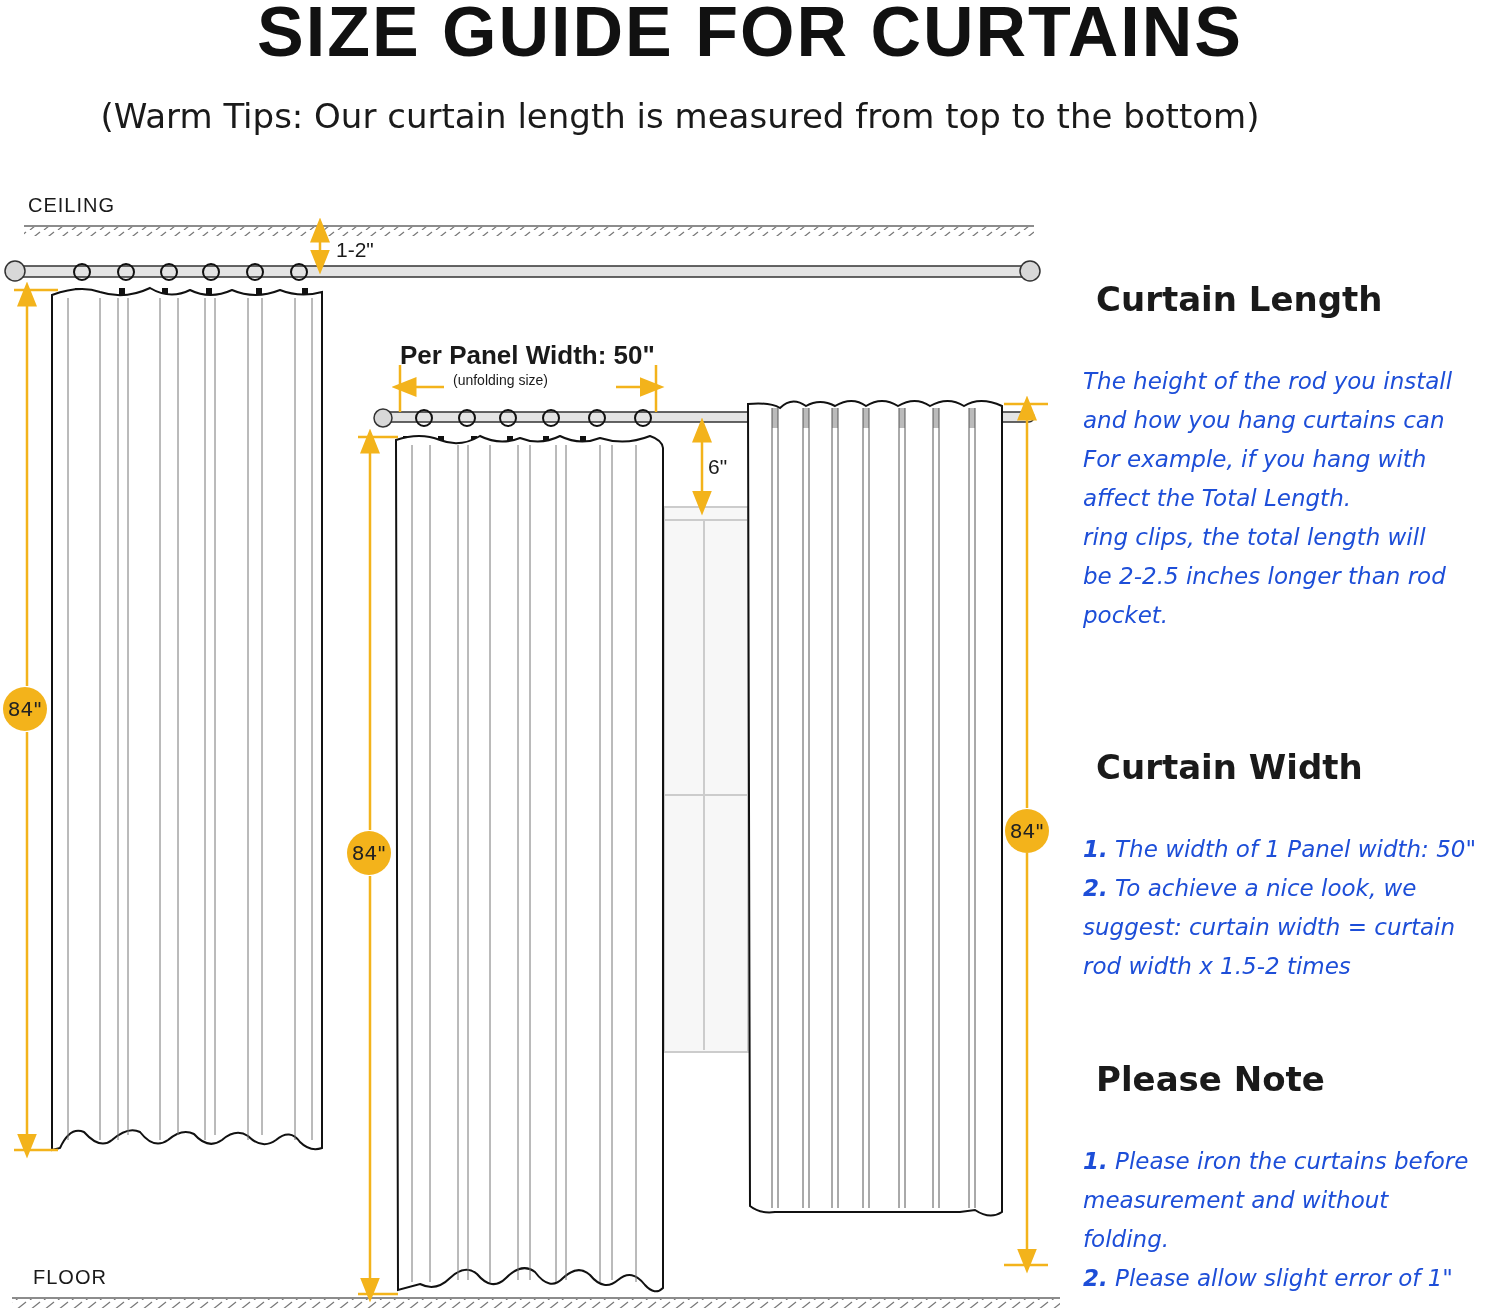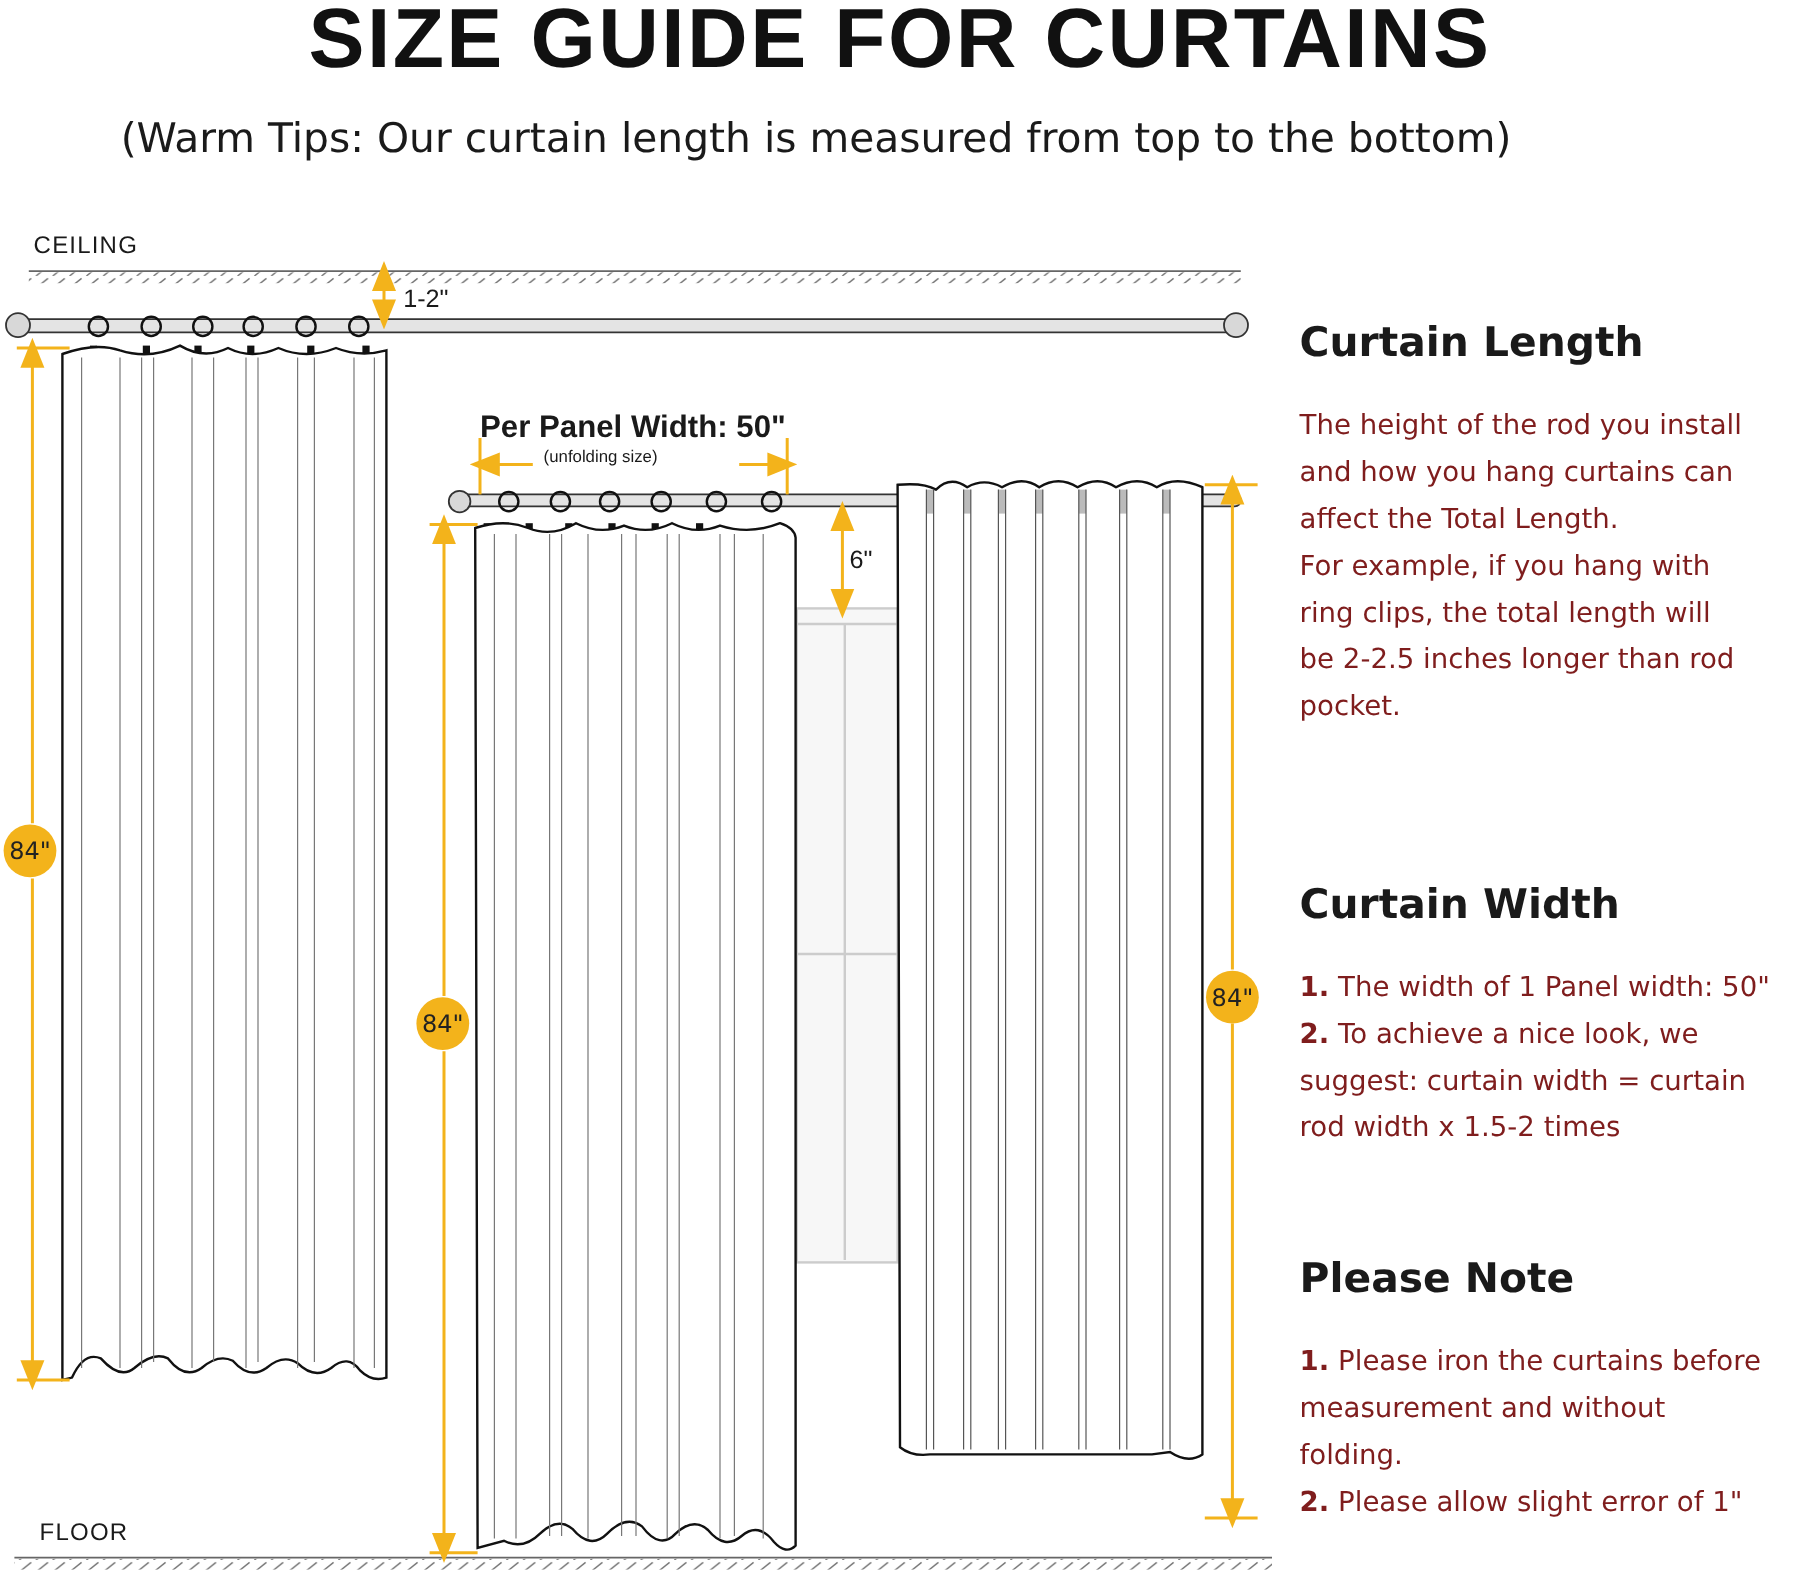--- a/index.html
+++ b/index.html
@@ -9,22 +9,22 @@
   svg.diagram{position:absolute;left:0;top:0;}
   .lbl{position:absolute;font-family:Liberation Sans, sans-serif;color:#1a1a1a;}
   .ceiling{left:28px;top:194px;font-size:20px;letter-spacing:1px;}
   .floor{left:33px;top:1266px;font-size:20px;letter-spacing:1px;}
   .gap-top{left:336px;top:238px;font-size:21px;}
   .gap-6{left:708px;top:455px;font-size:21px;}
   .panel-w{left:400px;top:340px;font-family:"Liberation Sans",sans-serif;font-weight:bold;font-size:26px;}
   .unfold{left:453px;top:372px;font-family:"Liberation Sans",sans-serif;font-size:14px;}
   .badge{position:absolute;width:44px;height:44px;border-radius:50%;background:#f3b31b;display:flex;align-items:center;justify-content:center;font-size:20px;color:#222;}
   .sect{position:absolute;left:1083px;}
-  .sect h2{margin:0;font-family:"DejaVu Sans",sans-serif;font-weight:bold;font-size:34px;color:#1a1a1a;}
-  .sect p{margin:0;font-size:23px;line-height:39px;color:#7f1d1d;}
+  .sect h2{margin:13px;font-family:"DejaVu Sans",sans-serif;font-weight:bold;font-size:34px;color:#1a1a1a;}
+  .sect p{margin:0;font-size:23px;line-height:39px;color:#1d4ed8;font-style:italic;}
   .sect b{font-weight:bold;}
 </style>
 </head>
 <body>
 
 <div class="title">SIZE GUIDE FOR CURTAINS</div>
 <div class="subtitle">(Warm Tips: Our curtain length is measured from top to the bottom)</div>
 
 <svg class="diagram" width="1060" height="1311" viewBox="0 0 1060 1311">
   <defs>
@@ -199,22 +199,22 @@
 
 <div class="badge" style="left:3px;top:687px;">84"</div>
 <div class="badge" style="left:347px;top:831px;">84"</div>
 <div class="badge" style="left:1005px;top:809px;">84"</div>
 
 <div class="sect" style="top:266px;">
   <h2>Curtain Length</h2>
   <div style="height:30px"></div>
   <p>The height of the rod you install</p>
   <p>and how you hang curtains can</p>
+  <p>For example, if you hang with</p>
   <p>affect the Total Length.</p>
-  <p>For example, if you hang with</p>
   <p>ring clips, the total length will</p>
   <p>be 2-2.5 inches longer than rod</p>
   <p>pocket.</p>
 </div>
 
 <div class="sect" style="top:734px;">
   <h2>Curtain Width</h2>
   <div style="height:30px"></div>
   <p><b>1.</b> <span>The width of 1 Panel width: 50"</span></p>
   <p><b>2.</b> <span>To achieve a nice look, we</span></p>

